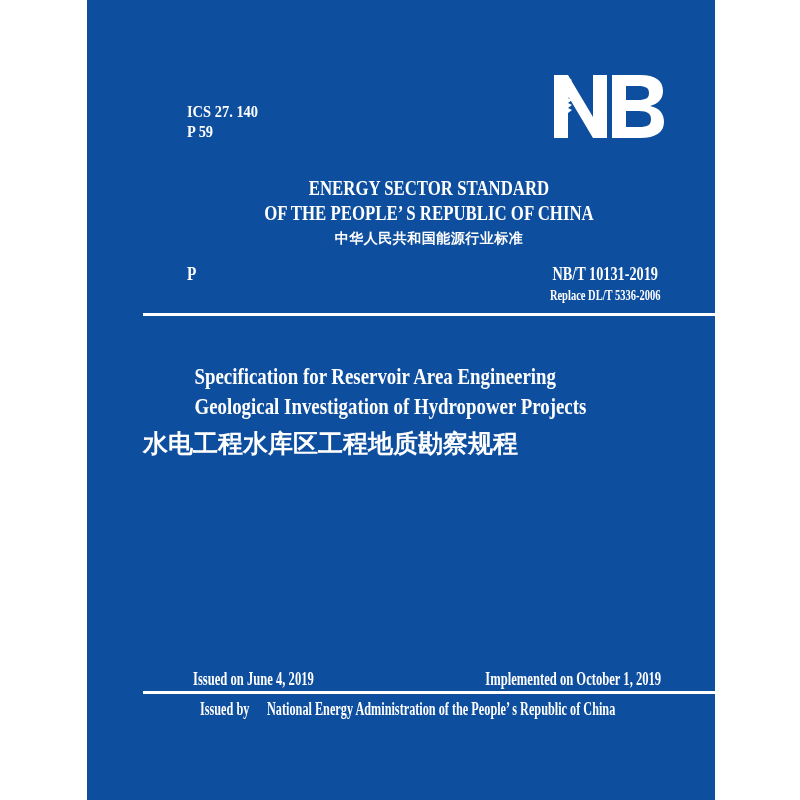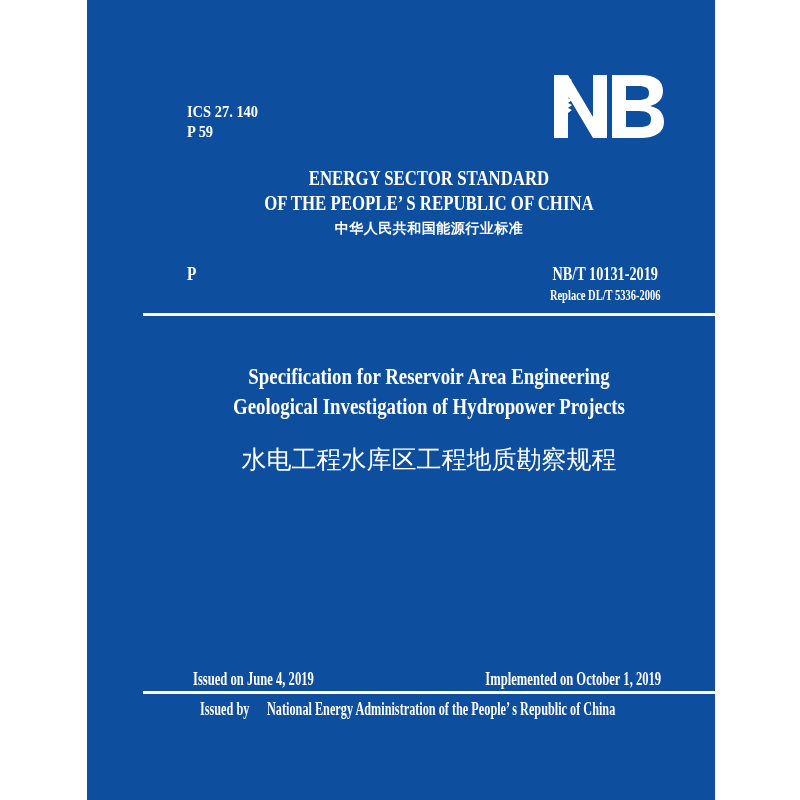--- a/index.html
+++ b/index.html
@@ -32,21 +32,21 @@
     white-space: nowrap;
   }
   .ics-block .ln { transform: scaleX(0.85); transform-origin: left center; }
 
   
   .nb-logo { left: 467px; top: 75px; width: 110px; height: 63px; }
 
   
   .std-header {
     left: 56px;
-    top: 166px;
+    top: 176px;
     width: 572px;
     text-align: center;
     white-space: nowrap;
   }
   .std-header .en {
     font-weight: bold;
     font-size: 21px;
     line-height: 25px;
     transform: scaleX(0.80);
   }
@@ -96,33 +96,33 @@
     background: #ffffff;
   }
   .rule-top { top: 313px; }
   .rule-bottom { top: 691px; }
 
   
   .title-block {
     left: 56px;
     top: 362px;
     width: 572px;
-    text-align: center;
+    text-align: left;
     white-space: nowrap;
   }
   .title-block .en {
     font-weight: bold;
     font-size: 23px;
     line-height: 30px;
     transform: scaleX(0.82);
   }
   .title-block .cn {
-    margin-top: 22px;
+    margin-top: 6px;
     font-family: "Liberation Sans", sans-serif;
-    font-weight: normal;
+    font-weight: bold;
     font-size: 25px;
     line-height: 31px;
   }
 
   
   .issued-date {
     left: 106px;
     top: 671px;
     font-weight: bold;
     font-size: 18px;

